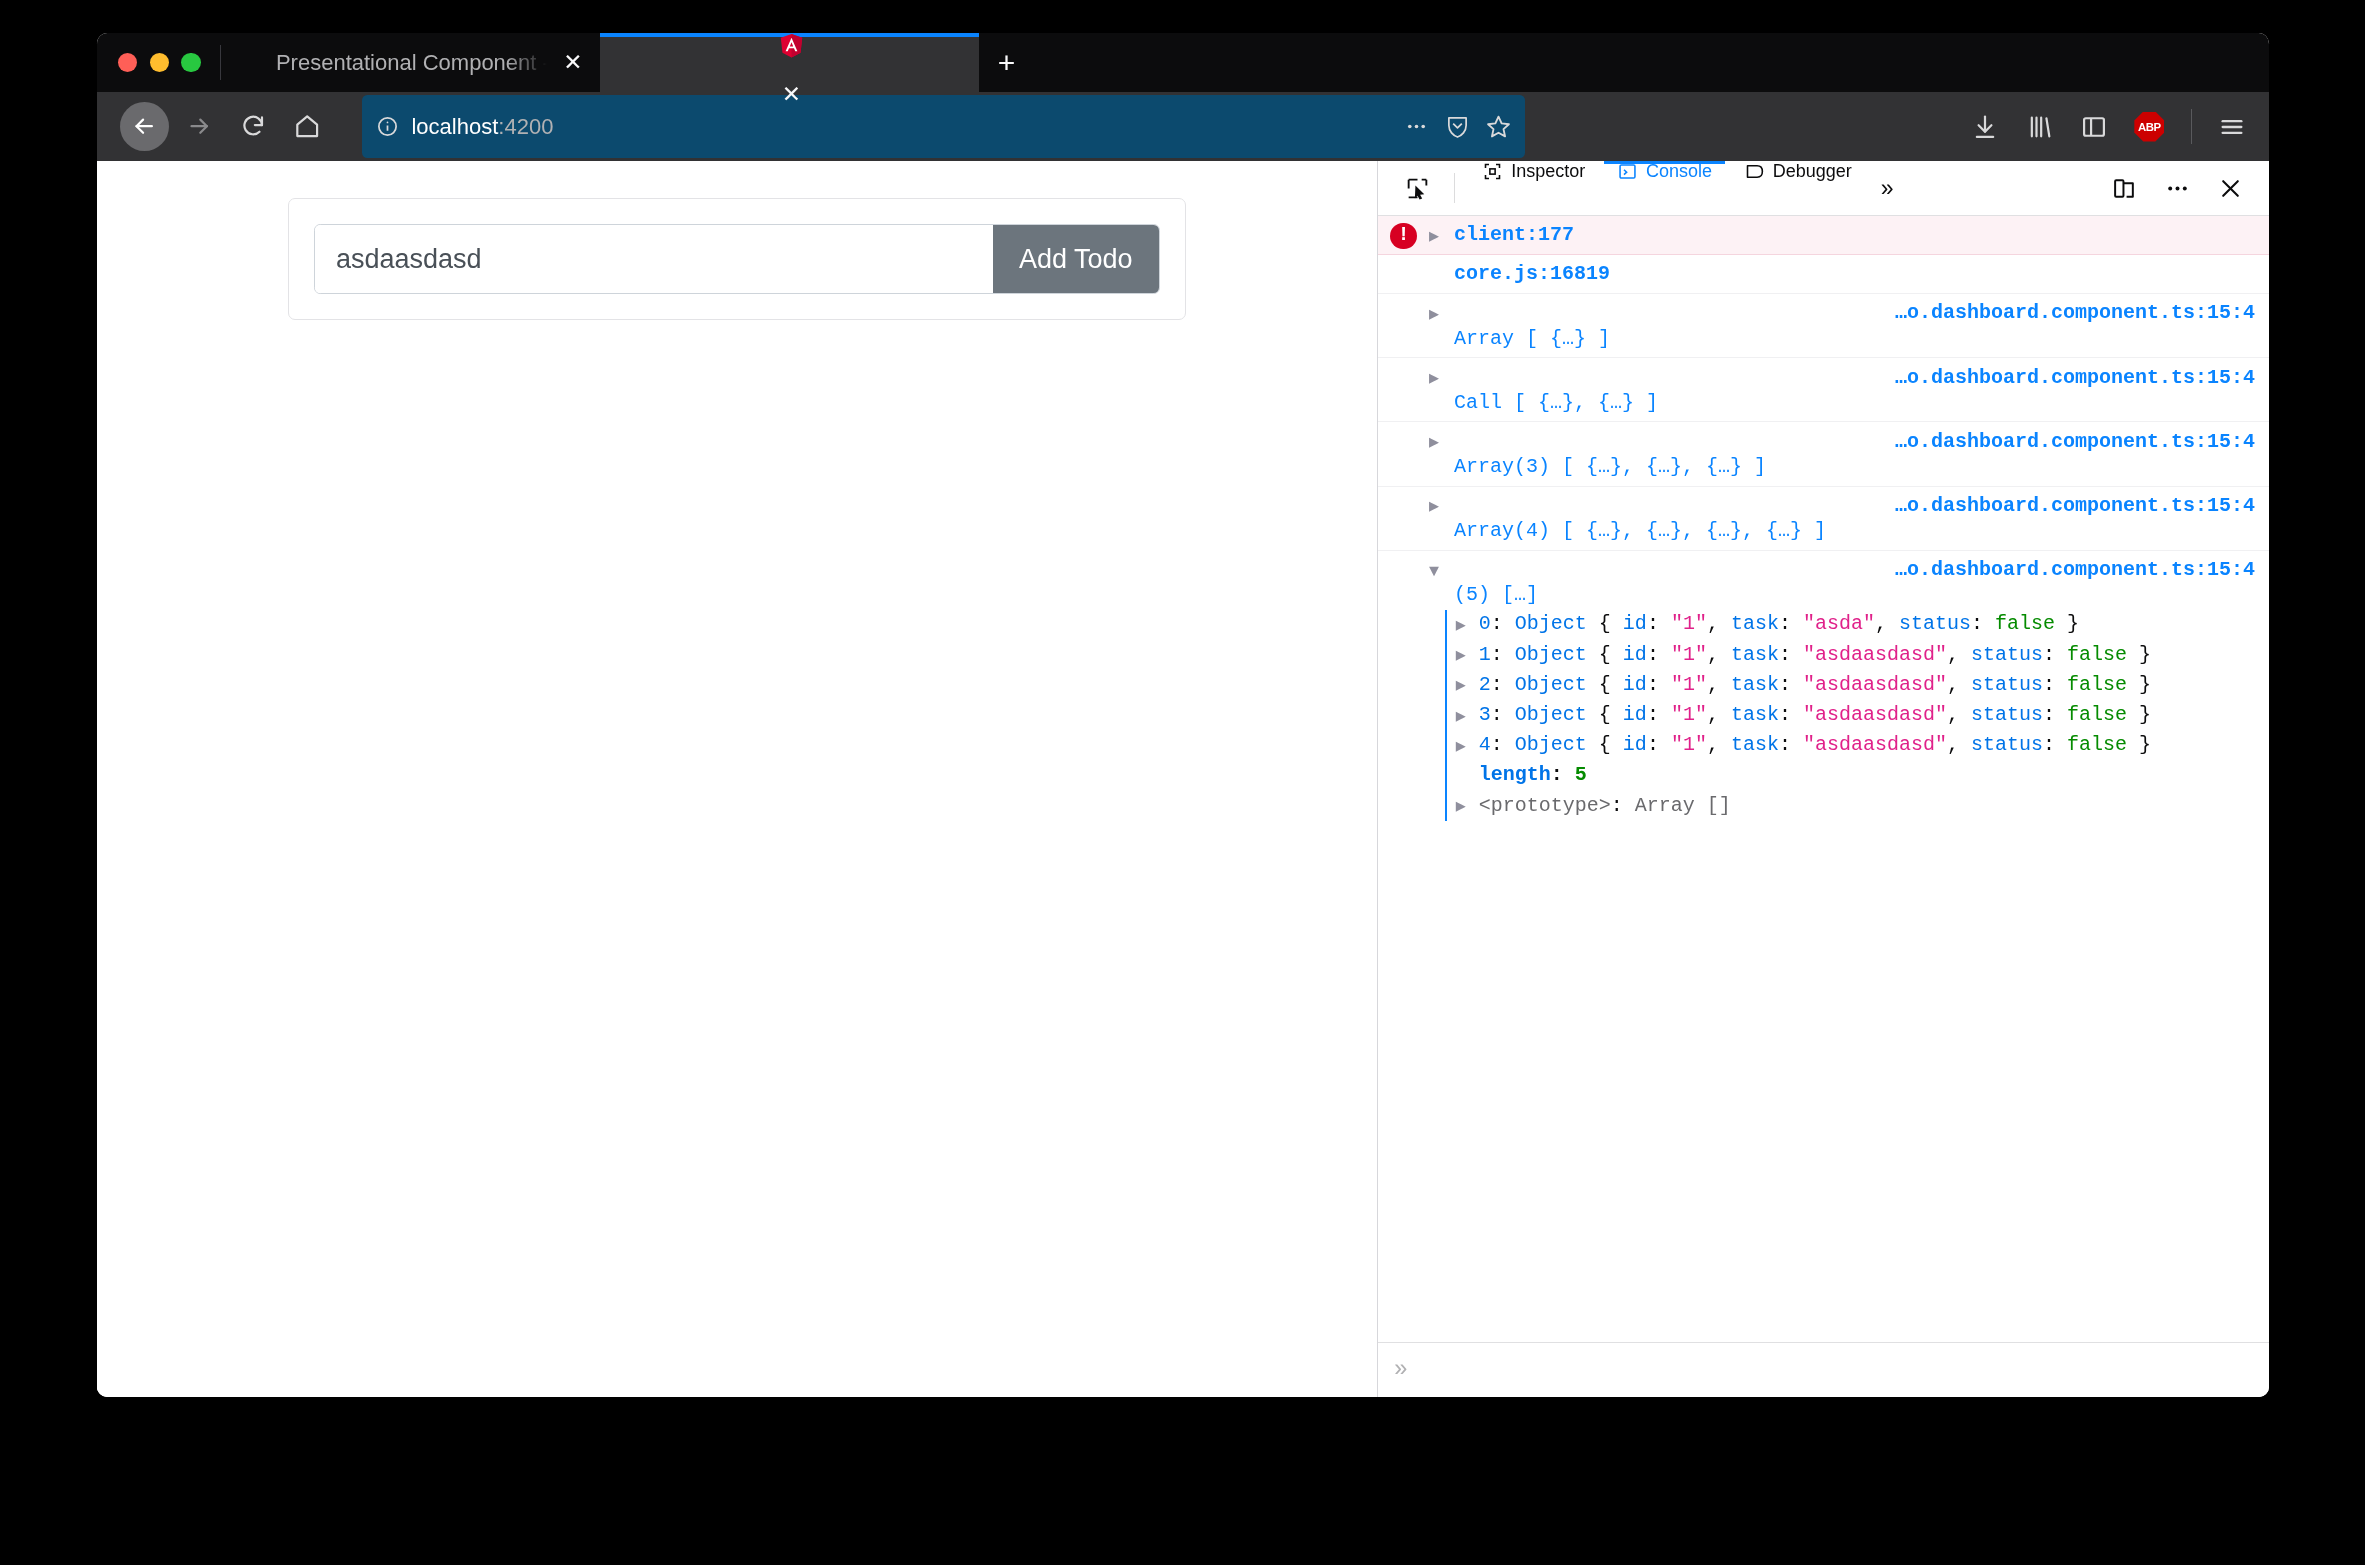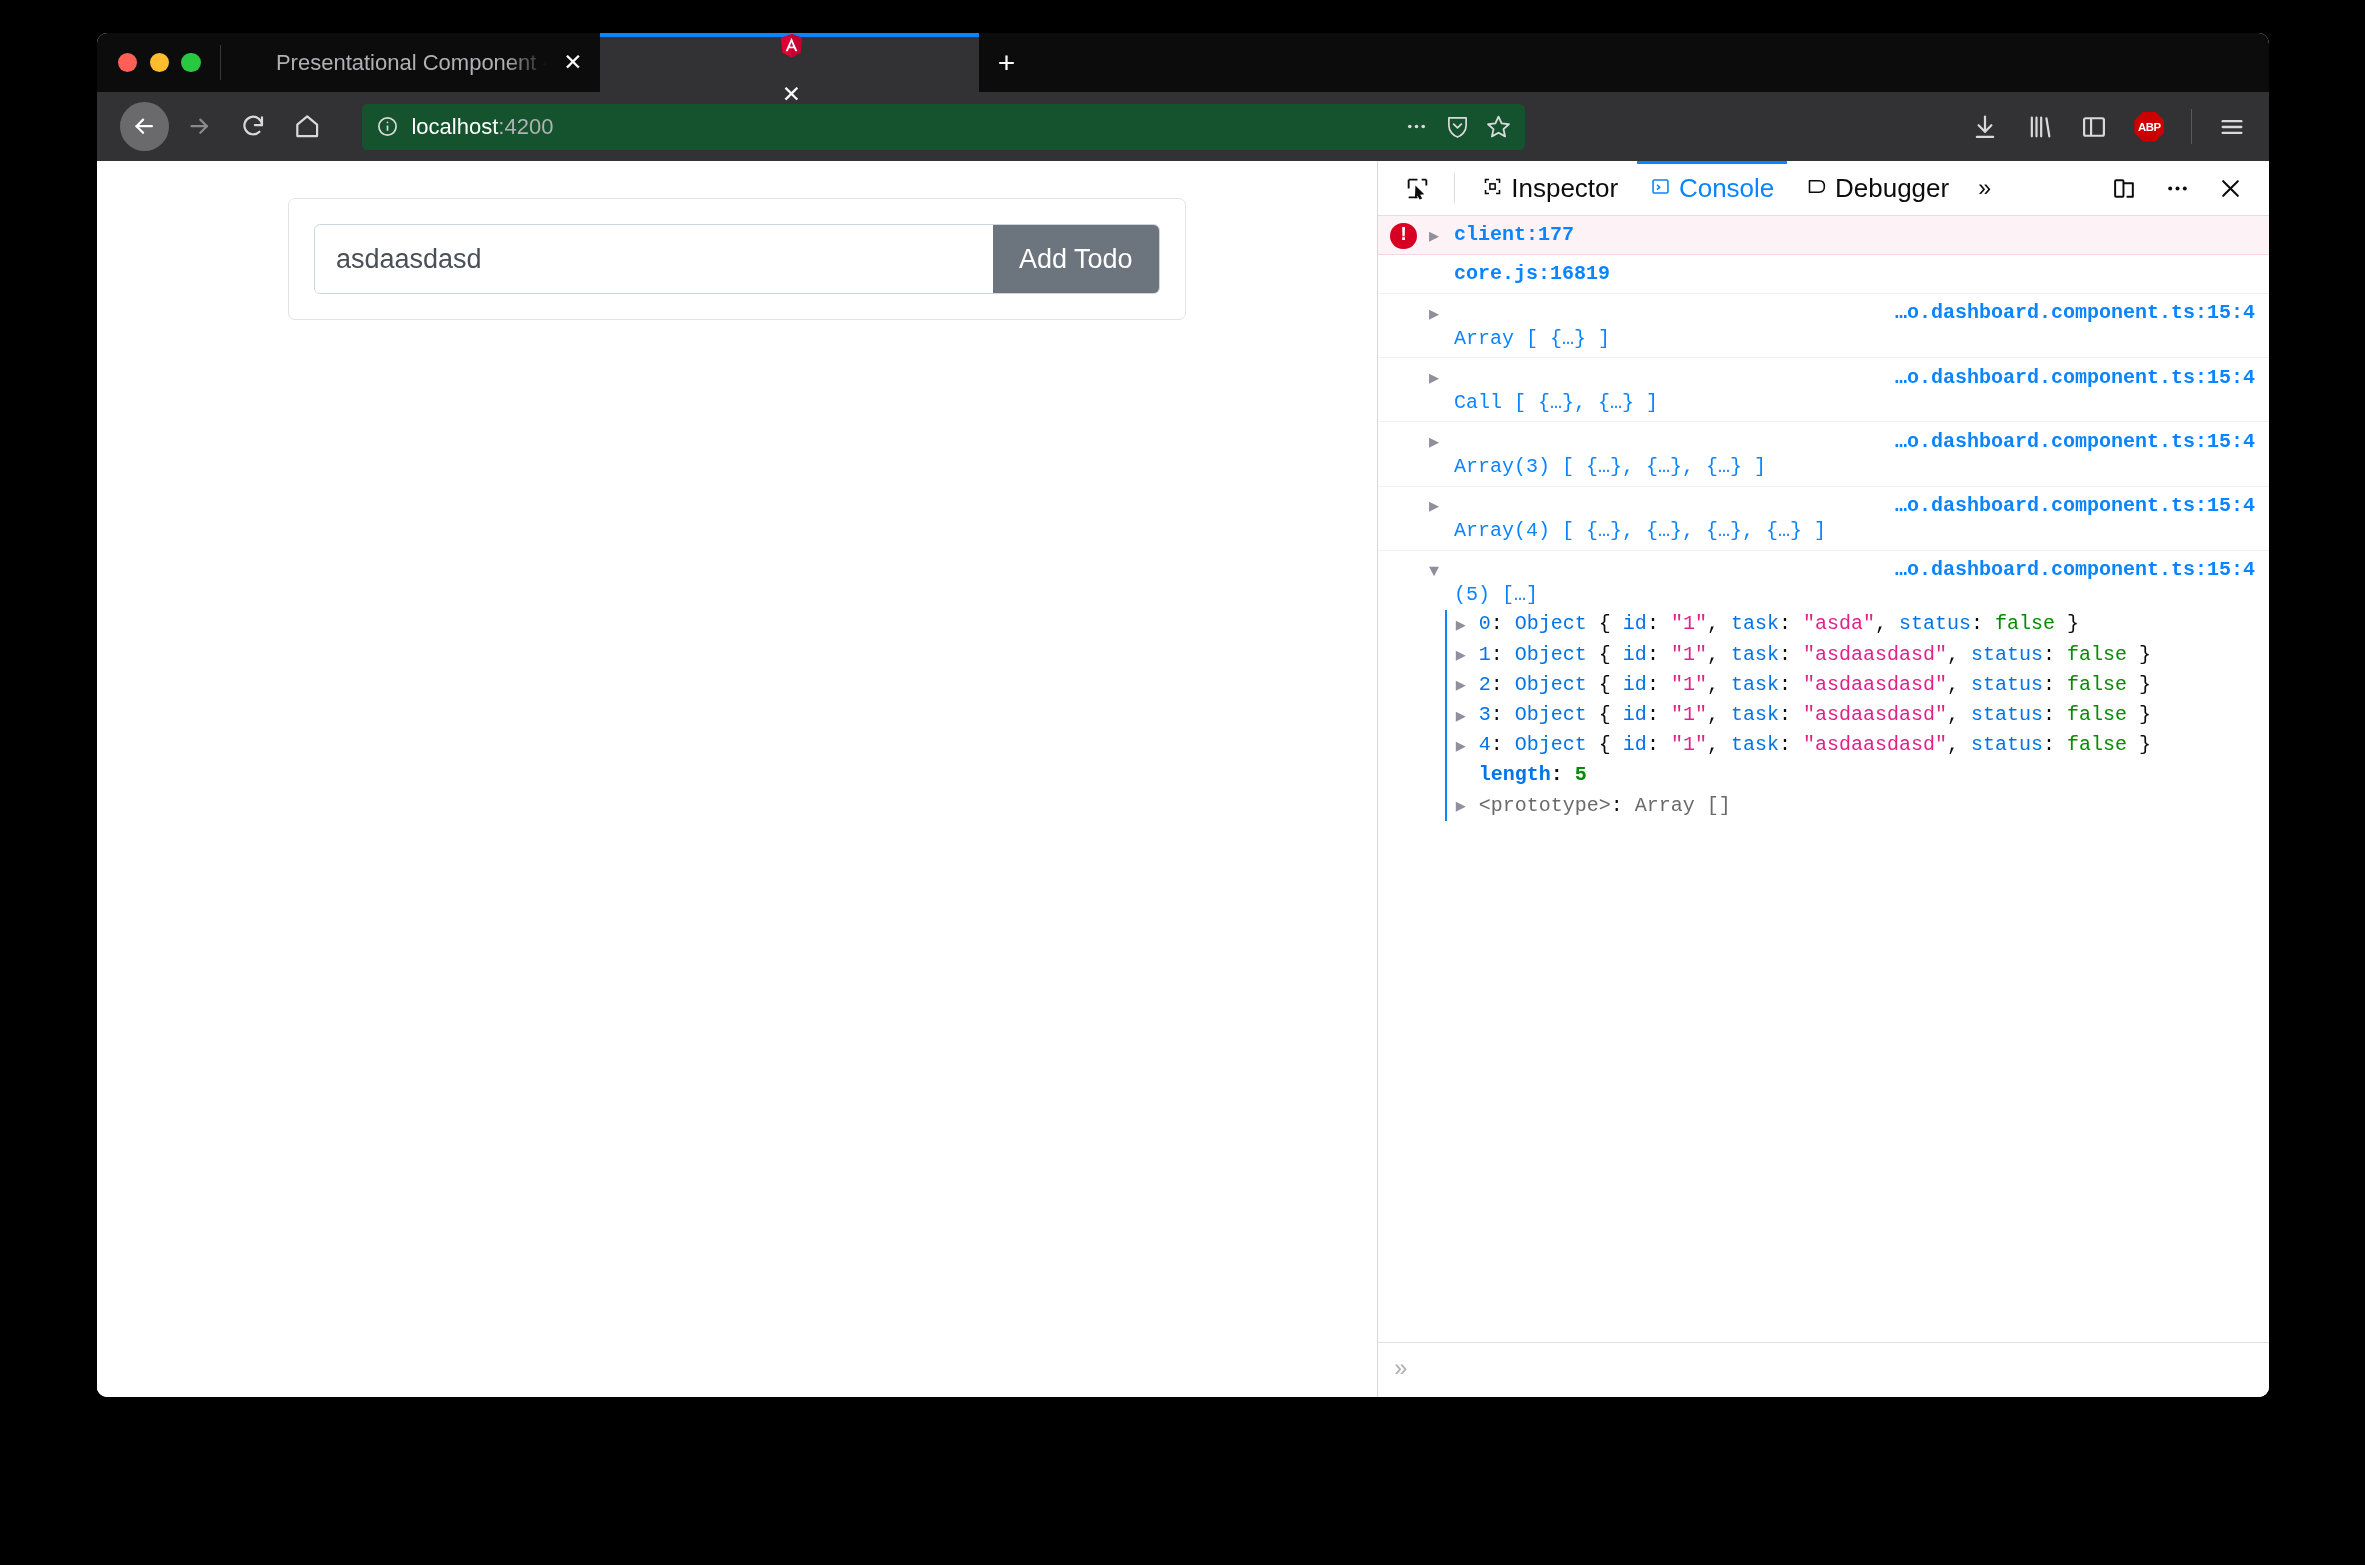--- a/index.html
+++ b/index.html
@@ -95,22 +95,22 @@
   .nav-btn {
     width: 49px; height: 49px; border-radius: 50%;
     display: flex; align-items: center; justify-content: center;
     color: #d9d9da;
   }
   .nav-btn.back { background: #6a6a6d; color: #fff; }
   .nav-btn.forward { color: #8a8a8c; }
   .nav-btn svg { display: block; }
 
   #url-bar {
-    flex: 1; height: 46px; margin: 0 16px 0 25px;
-    background: #14532d; border-radius: 5.3px;
+    flex: 1; height: 63px; margin: 0 16px 0 25px;
+    background: #0c4a6e; border-radius: 5.3px;
     display: flex; align-items: center;
     padding: 0 14px; gap: 12.3px;
     max-width: 1163px;
   }
   #url-text { color: #f9f9fa; font-size: 22px; }
   #url-text .host { color: #fff; }
   #url-text .port { color: #b1b1b3; }
   .url-right { margin-left: auto; display: flex; align-items: center; gap: 17.6px; }
   .url-icon { color: #d9d9da; display: flex; align-items: center; }
 
@@ -172,23 +172,23 @@
     border-bottom: 0.9px solid #e0e0e2;
     padding: 0 16px; gap: 5.3px; flex: none;
   }
   .dt-tool-btn {
     width: 46px; height: 41px;
     display: flex; align-items: center; justify-content: center;
     color: #0c0c0d;
   }
   .dt-sep { width: 0.9px; height: 30px; background: #dcdcdd; margin: 0 8.8px; }
   .dt-tab {
-    display: flex; align-items: center; gap: 8px;
+    display: flex; gap: 8px;
     padding: 0 13.2px; height: 55px;
-    font-size: 26px; color: #0c0c0d;
+    font-size: 18px; color: #0c0c0d;
     position: relative;
   }
   .dt-tab.active { color: #0a84ff; }
   .dt-tab.active::before {
     content: ""; position: absolute; top: 0; left: 0; right: 0;
     height: 3.5px; background: #0a84ff;
   }
   .dt-chevrons { font-size: 23px; color: #0c0c0d; padding: 0 10.6px; }
   #devtools-toolbar-right { margin-left: auto; display: flex; align-items: center; gap: 7px; }
 

